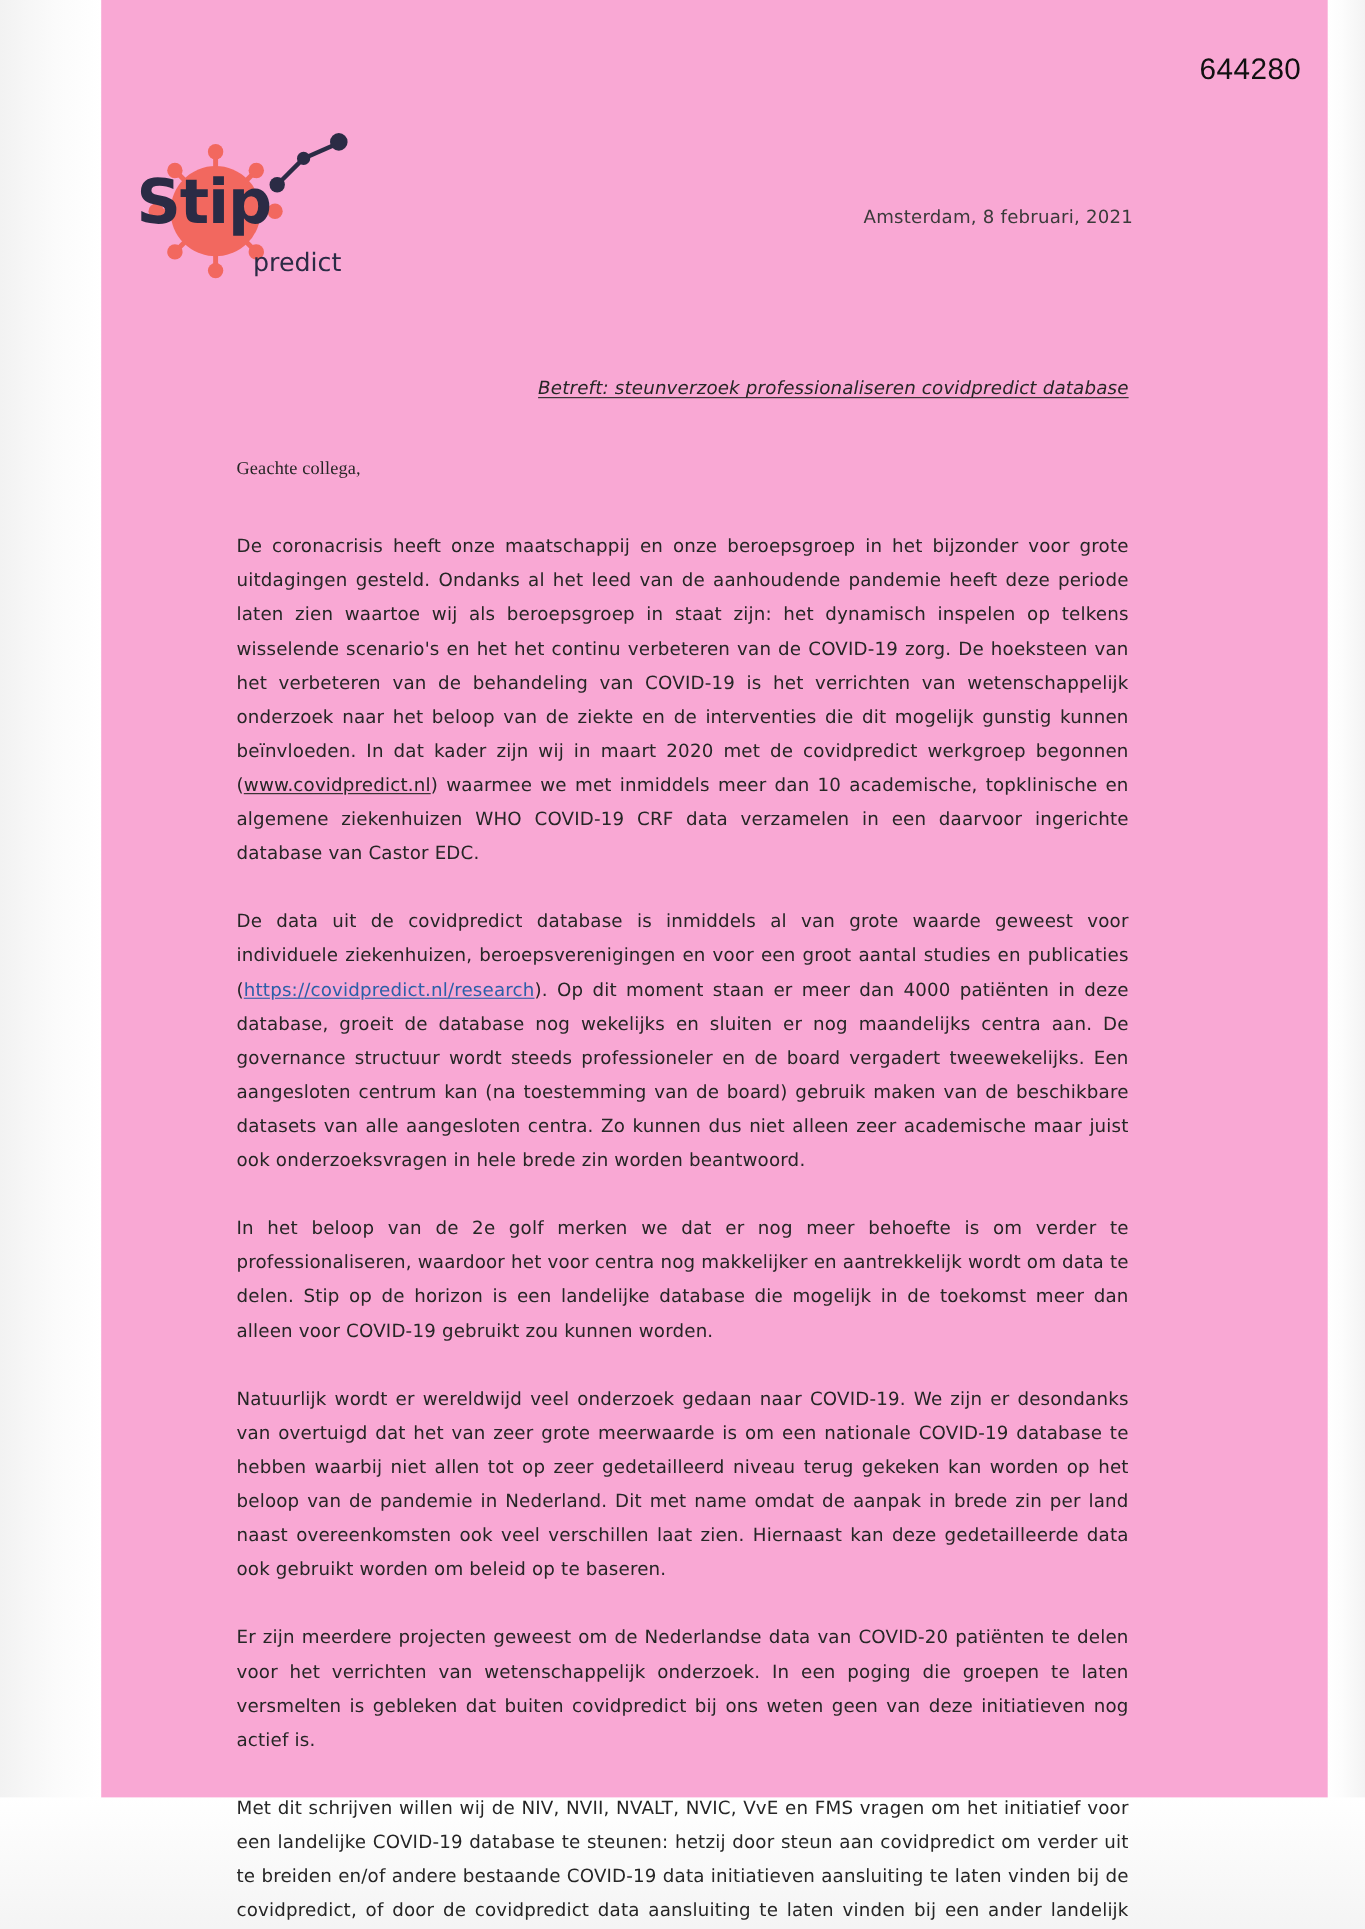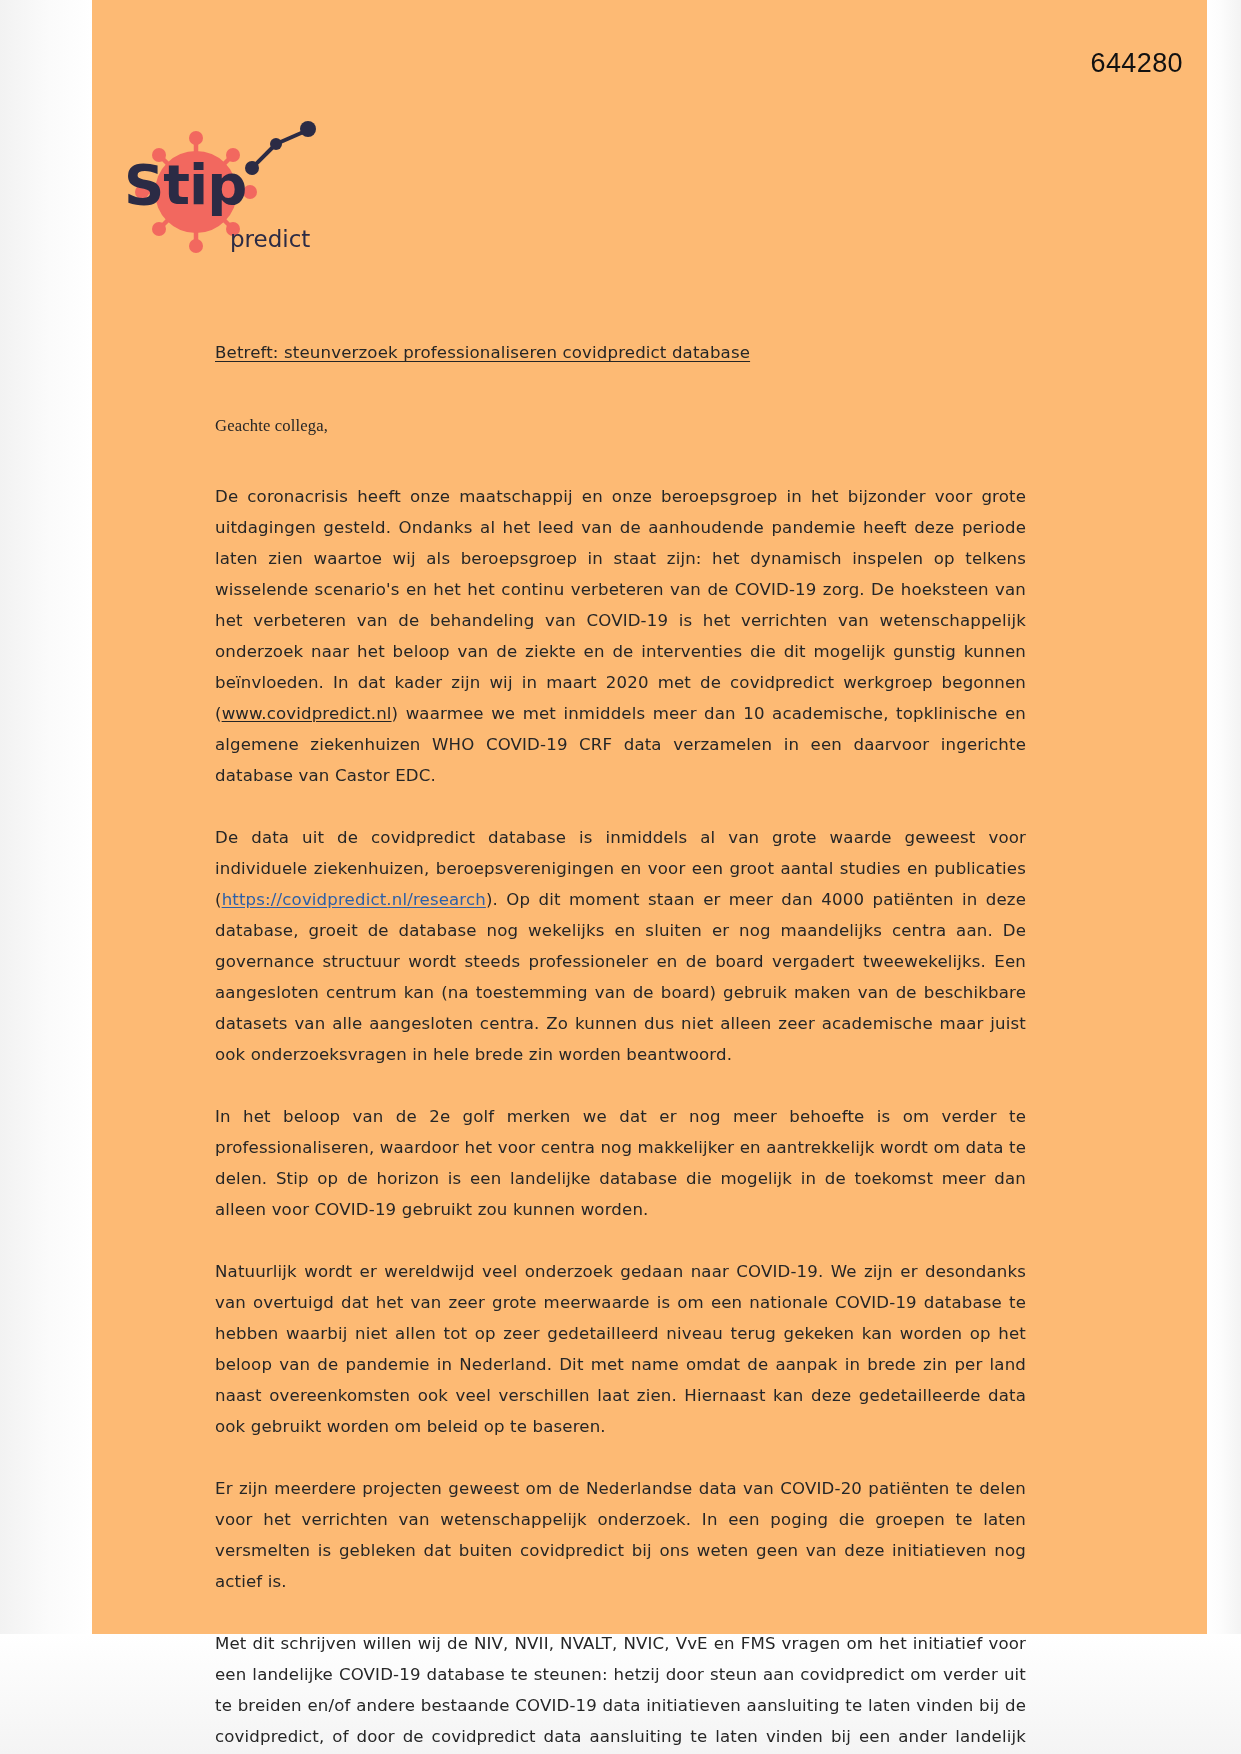--- a/index.html
+++ b/index.html
@@ -4,21 +4,21 @@
 <style>
   html, body {
     margin: 0;
     padding: 0;
     background: #ffffff;
   }
   .page {
     position: relative;
     width: 1241px;
     height: 1754px;
-    background: #fdba74;
+    background: #f9a8d4;
     overflow: hidden;
     font-family: "DejaVu Sans", sans-serif;
   }
   
   .scan-shade-left {
     position: absolute;
     left: 0; top: 0;
     width: 92px; height: 1754px;
     background: linear-gradient(to right, #f2f2f2 0%, #fbfbfb 55%, #ffffff 100%);
   }
@@ -102,21 +102,22 @@
     font-family: "DejaVu Sans", sans-serif;
     font-size: 16.6px;
     line-height: 31px;
     text-align: justify;
     letter-spacing: 0.15px;
   }
   .subject {
     text-decoration: underline;
     text-underline-offset: 3px;
     margin: 0 0 42px 0;
-    text-align: left;
+    text-align: right;
+    font-style: italic;
   }
   .salutation {
     margin: 0 0 40px 0;
     text-align: left;
     font-family: Liberation Serif, serif;
   }
   p.para {
     margin: 0 0 31px 0;
   }
   p.para:last-child {
@@ -177,20 +178,21 @@
         <circle cx="12" cy="52" r="7"></circle>
         <circle cx="36" cy="28" r="6"></circle>
         <circle cx="68" cy="13" r="8"></circle>
       </g>
     </svg>
 
     <div class="logo-wordmark">Stip</div>
     <div class="logo-sub">predict</div>
   </div>
 
+  <div class="date-line">Amsterdam, 8 februari, 2021</div>
 
   <div class="body">
 
     <div class="subject">Betreft: steunverzoek professionaliseren covidpredict database</div>
 
     <div class="salutation">Geachte collega,</div>
 
     <p class="para"><span>De coronacrisis heeft onze maatschappij en onze beroepsgroep in het bijzonder voor grote uitdagingen gesteld. Ondanks al het leed van de aanhoudende pandemie heeft deze periode laten zien waartoe wij als beroepsgroep in staat zijn: het dynamisch inspelen op telkens wisselende scenario's en het het continu verbeteren van de COVID-19 zorg. De hoeksteen van het verbeteren van de behandeling van COVID-19 is het verrichten van wetenschappelijk onderzoek naar het beloop van de ziekte en de interventies die dit mogelijk gunstig kunnen beïnvloeden. In dat kader zijn wij in maart 2020 met de covidpredict werkgroep begonnen (</span><a class="inline-link" href="#">www.covidpredict.nl</a><span>) waarmee we met inmiddels meer dan 10 academische, topklinische en algemene ziekenhuizen WHO COVID-19 CRF data verzamelen in een daarvoor ingerichte database van Castor EDC.</span></p>
 
     <p class="para"><span>De data uit de covidpredict database is inmiddels al van grote waarde geweest voor individuele ziekenhuizen, beroepsverenigingen en voor een groot aantal studies en publicaties (</span><a class="blue-link" href="#">https://covidpredict.nl/research</a><span>). Op dit moment staan er meer dan 4000 patiënten in deze database, groeit de database nog wekelijks en sluiten er nog maandelijks centra aan. De governance structuur wordt steeds professioneler en de board vergadert tweewekelijks. Een aangesloten centrum kan (na toestemming van de board) gebruik maken van de beschikbare datasets van alle aangesloten centra. Zo kunnen dus niet alleen zeer academische maar juist ook onderzoeksvragen in hele brede zin worden beantwoord.</span></p>

